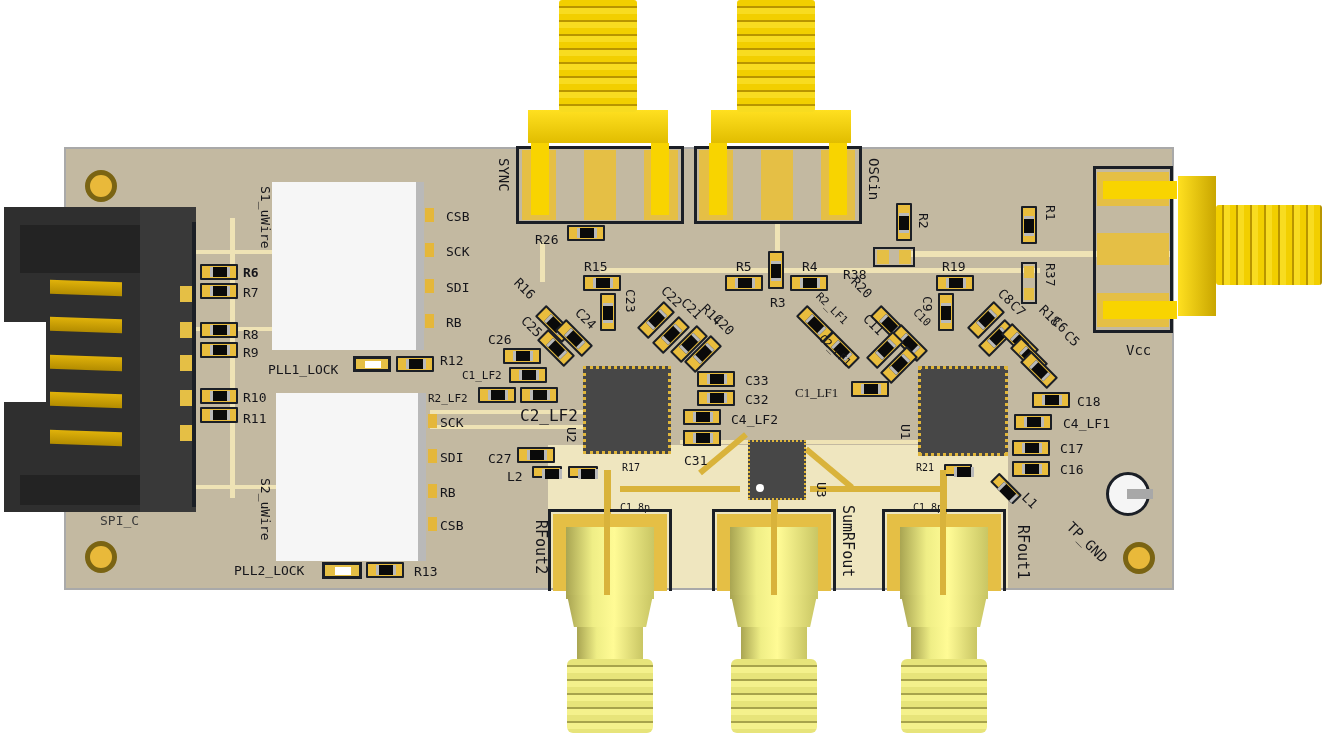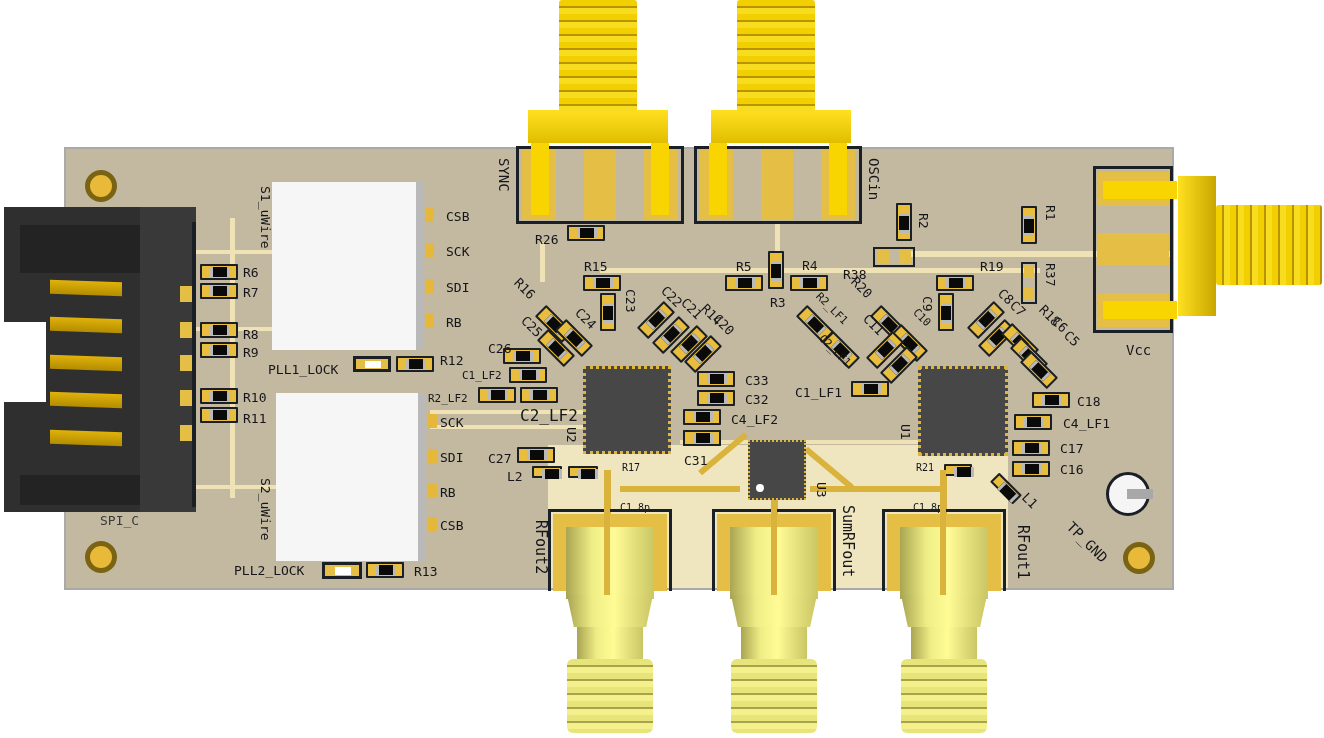--- a/index.html
+++ b/index.html
@@ -75,21 +75,21 @@
 <div class="abs header-pin" style="left:50px;top:431px;width:72px;"></div>
 <div class="abs" style="left:180px;top:286px;width:14px;height:16px;background:#e5bf45;"></div>
 <div class="abs" style="left:180px;top:322px;width:14px;height:16px;background:#e5bf45;"></div>
 <div class="abs" style="left:180px;top:355px;width:14px;height:16px;background:#e5bf45;"></div>
 <div class="abs" style="left:180px;top:390px;width:14px;height:16px;background:#e5bf45;"></div>
 <div class="abs" style="left:180px;top:425px;width:14px;height:16px;background:#e5bf45;"></div>
 <div class="abs" style="left:192px;top:222px;width:4px;height:285px;background:#1b1f26;"></div>
 <div class="abs silk" style="left:100px;top:514px;color:#3a3a3a;">SPI_C</div>
 
 <div class="abs smd" style="left:200px;top:264px;"></div>
-<div class="abs silk" style="left:243px;top:266px;">R6</div>
+<div class="abs silk" style="left:243px;top:266px;font-weight:bold;">R6</div>
 <div class="abs smd" style="left:200px;top:283px;"></div>
 <div class="abs silk" style="left:243px;top:286px;">R7</div>
 <div class="abs smd" style="left:200px;top:322px;"></div>
 <div class="abs silk" style="left:243px;top:328px;">R8</div>
 <div class="abs smd" style="left:200px;top:342px;"></div>
 <div class="abs silk" style="left:243px;top:346px;">R9</div>
 <div class="abs smd" style="left:200px;top:388px;"></div>
 <div class="abs silk" style="left:243px;top:391px;">R10</div>
 <div class="abs smd" style="left:200px;top:407px;"></div>
 <div class="abs silk" style="left:243px;top:412px;">R11</div>
@@ -179,43 +179,43 @@
 
 <div class="abs smd" style="left:583px;top:275px;"></div>
 <div class="abs silk" style="left:584px;top:260px;">R15</div>
 <div class="abs smd v" style="left:600px;top:293px;"></div>
 <div class="abs silk vert-cw" style="left:637px;top:289px;">C23</div>
 <div class="abs smd" style="left:725px;top:275px;"></div>
 <div class="abs silk" style="left:736px;top:260px;">R5</div>
 <div class="abs smd v" style="left:768px;top:251px;"></div>
 <div class="abs silk" style="left:770px;top:296px;">R3</div>
 <div class="abs smd" style="left:790px;top:275px;"></div>
-<div class="abs silk" style="left:802px;top:260px;font-family:Liberation Mono, monospace;">R4</div>
+<div class="abs silk" style="left:802px;top:260px;">R4</div>
 <div class="abs smd" style="left:936px;top:275px;"></div>
-<div class="abs silk" style="left:980px;top:260px;">R19</div>
+<div class="abs silk" style="left:942px;top:260px;">R19</div>
 <div class="abs smd v" style="left:938px;top:293px;"></div>
 <div class="abs silk vert-cw" style="left:934px;top:296px;">C9</div>
 
 <div class="abs smd d" style="left:535px;top:316px;"></div>
 <div class="abs silk" style="left:513px;top:282px;transform:rotate(45deg);">R16</div>
 <div class="abs smd d" style="left:555px;top:330px;"></div>
 <div class="abs silk" style="left:574px;top:312px;transform:rotate(45deg);">C24</div>
 <div class="abs smd d" style="left:537px;top:340px;"></div>
 <div class="abs silk" style="left:520px;top:320px;transform:rotate(45deg);">C25</div>
 <div class="abs smd dn" style="left:637px;top:312px;"></div>
 <div class="abs silk" style="left:660px;top:290px;transform:rotate(45deg);">C22</div>
 <div class="abs smd dn" style="left:652px;top:327px;"></div>
 <div class="abs silk" style="left:680px;top:302px;transform:rotate(45deg);">C21</div>
 <div class="abs smd dn" style="left:670px;top:336px;"></div>
 <div class="abs silk" style="left:700px;top:308px;transform:rotate(45deg);">R14</div>
 <div class="abs smd dn" style="left:684px;top:346px;"></div>
 <div class="abs silk" style="left:712px;top:318px;transform:rotate(45deg);">C20</div>
 
 <div class="abs smd" style="left:503px;top:348px;"></div>
-<div class="abs silk" style="left:488px;top:342px;">C26</div>
+<div class="abs silk" style="left:488px;top:333px;">C26</div>
 <div class="abs smd" style="left:509px;top:367px;"></div>
 <div class="abs silk" style="left:462px;top:370px;font-size:11px;">C1_LF2</div>
 <div class="abs smd" style="left:478px;top:387px;"></div>
 <div class="abs silk" style="left:428px;top:393px;font-size:11px;">R2_LF2</div>
 <div class="abs smd" style="left:520px;top:387px;"></div>
 <div class="abs silk" style="left:520px;top:408px;font-size:16px;">C2_LF2</div>
 
 <div class="abs chip" style="left:583px;top:366px;width:88px;height:88px;"></div>
 <div class="abs silk vert-cw" style="left:578px;top:427px;">U2</div>
 <div class="abs smd" style="left:697px;top:371px;"></div>
@@ -233,21 +233,21 @@
 <div class="abs smd" style="left:532px;top:466px;width:30px;height:12px;"></div>
 <div class="abs smd" style="left:568px;top:466px;width:30px;height:12px;"></div>
 <div class="abs silk sm" style="left:622px;top:463px;">R17</div>
 <div class="abs silk sm" style="left:620px;top:503px;">C1.8p</div>
 
 <div class="abs smd d" style="left:796px;top:316px;"></div>
 <div class="abs silk" style="left:812px;top:303px;font-size:11px;transform:rotate(45deg);">R2_LF1</div>
 <div class="abs smd d" style="left:822px;top:342px;"></div>
 <div class="abs silk" style="left:815px;top:345px;font-size:11px;transform:rotate(45deg);">C2_LF1</div>
 <div class="abs smd" style="left:851px;top:381px;"></div>
-<div class="abs silk" style="left:795px;top:386px;">C1_LF1</div>
+<div class="abs silk" style="left:795px;top:386px;font-family:Liberation Serif, serif;">C1_LF1</div>
 <div class="abs smd d" style="left:870px;top:316px;"></div>
 <div class="abs silk" style="left:850px;top:281px;transform:rotate(45deg);">R20</div>
 <div class="abs smd d" style="left:890px;top:335px;"></div>
 <div class="abs silk" style="left:912px;top:312px;transform:rotate(45deg);font-size:11px;">C10</div>
 <div class="abs smd dn" style="left:866px;top:342px;"></div>
 <div class="abs silk" style="left:862px;top:318px;transform:rotate(45deg);">C11</div>
 <div class="abs smd dn" style="left:880px;top:357px;"></div>
 
 <div class="abs smd dn" style="left:967px;top:312px;"></div>
 <div class="abs silk" style="left:998px;top:290px;transform:rotate(45deg);">C8</div>

